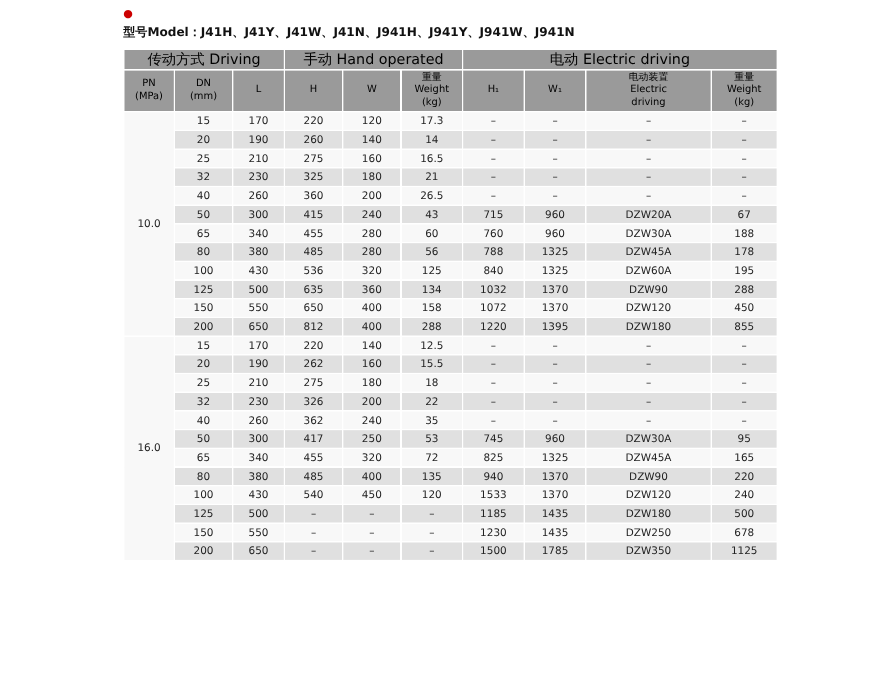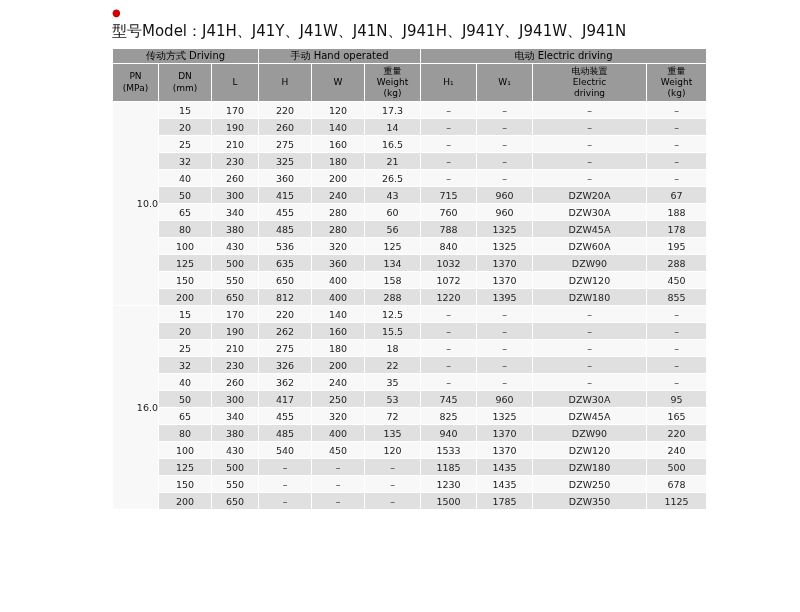--- a/index.html
+++ b/index.html
@@ -7,57 +7,57 @@
   body {
     width: 800px; height: 612px;
     position: relative; overflow: hidden;
     font-family: "DejaVu Sans", "Liberation Sans", sans-serif;
     color: #111;
   }
   .content { position: absolute; left: 112px; top: 8px; width: 604px; }
 
   .title-line { display: flex; align-items: center; font-size: 12px; font-weight: bold; color: #000; }
   .bullet { color: #cc0000; font-size: 10px; margin-right: 4px; line-height: 1; }
-  .model-line { font-size: 15px; color: #111; margin-top: 4px; }
+  .model-line { font-size: 11px; color: #111; margin-top: 4px; font-weight: bold; }
 
   table.size-table {
     margin-top: 7px;
     width: 594px;
     border-collapse: collapse;
     table-layout: fixed;
   }
   .size-table th, .size-table td {
     border: 1px solid #ffffff;
     text-align: center;
     vertical-align: middle;
     font-weight: normal;
     overflow: hidden;
   }
   .size-table th.gh {
     background: #9a9a9a;
     height: 15px;
-    font-size: 10px;
+    font-size: 13px;
     color: #000;
   }
   .size-table th.ch {
     background: #9a9a9a;
     height: 38px;
     font-size: 9px;
     line-height: 1.25;
     white-space: pre-line;
     color: #000;
   }
   .size-table td {
     height: 17px;
     font-size: 9.5px;
     color: #222;
   }
   .size-table tr.odd td { background: #f8f8f8; }
   .size-table tr.even td { background: #e0e0e0; }
-  .size-table td.pn-cell { background: #f8f8f8; color: #222; text-align: right; }
+  .size-table td.pn-cell { background: #f8f8f8; color: #222; }
 </style>
 </head>
 <body>
 
 <div class="page">
   <div class="content">
 
     <div class="title-line">
       <span class="bullet">●</span>
     </div>

